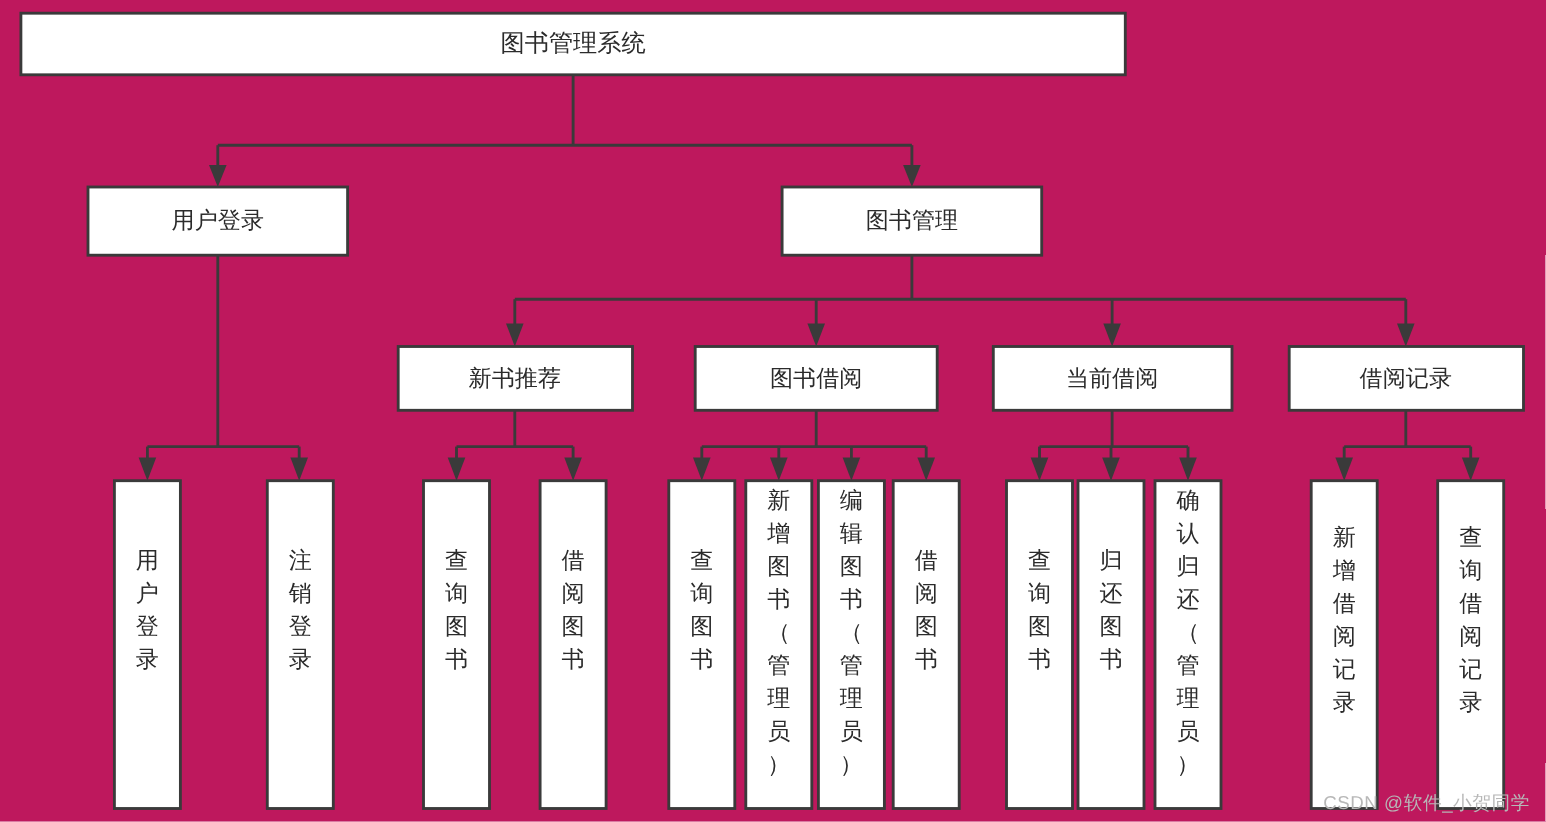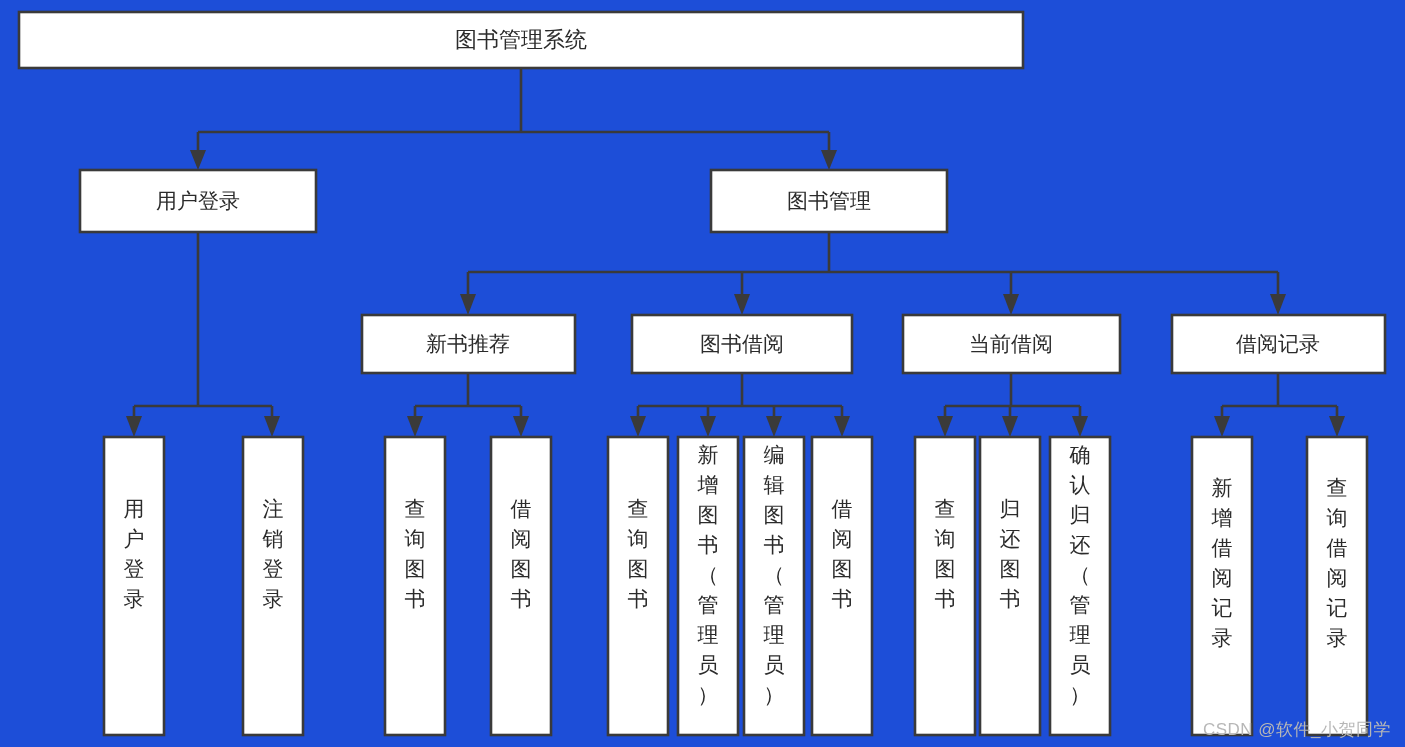--- a/index.html
+++ b/index.html
@@ -8,21 +8,21 @@
     padding: 0;
     background: #ffffff;
   }
   body {
     font-family: "Liberation Sans", "DejaVu Sans", sans-serif;
   }
   #diagram-root {
     position: relative;
     width: 1405px;
     height: 747px;
-    background: #1d4ed8;
+    background: #be185d;
     overflow: hidden;
   }
   svg.diagram-canvas {
     position: absolute;
     left: 0;
     top: 0;
     width: 1405px;
     height: 747px;
     display: block;
   }

